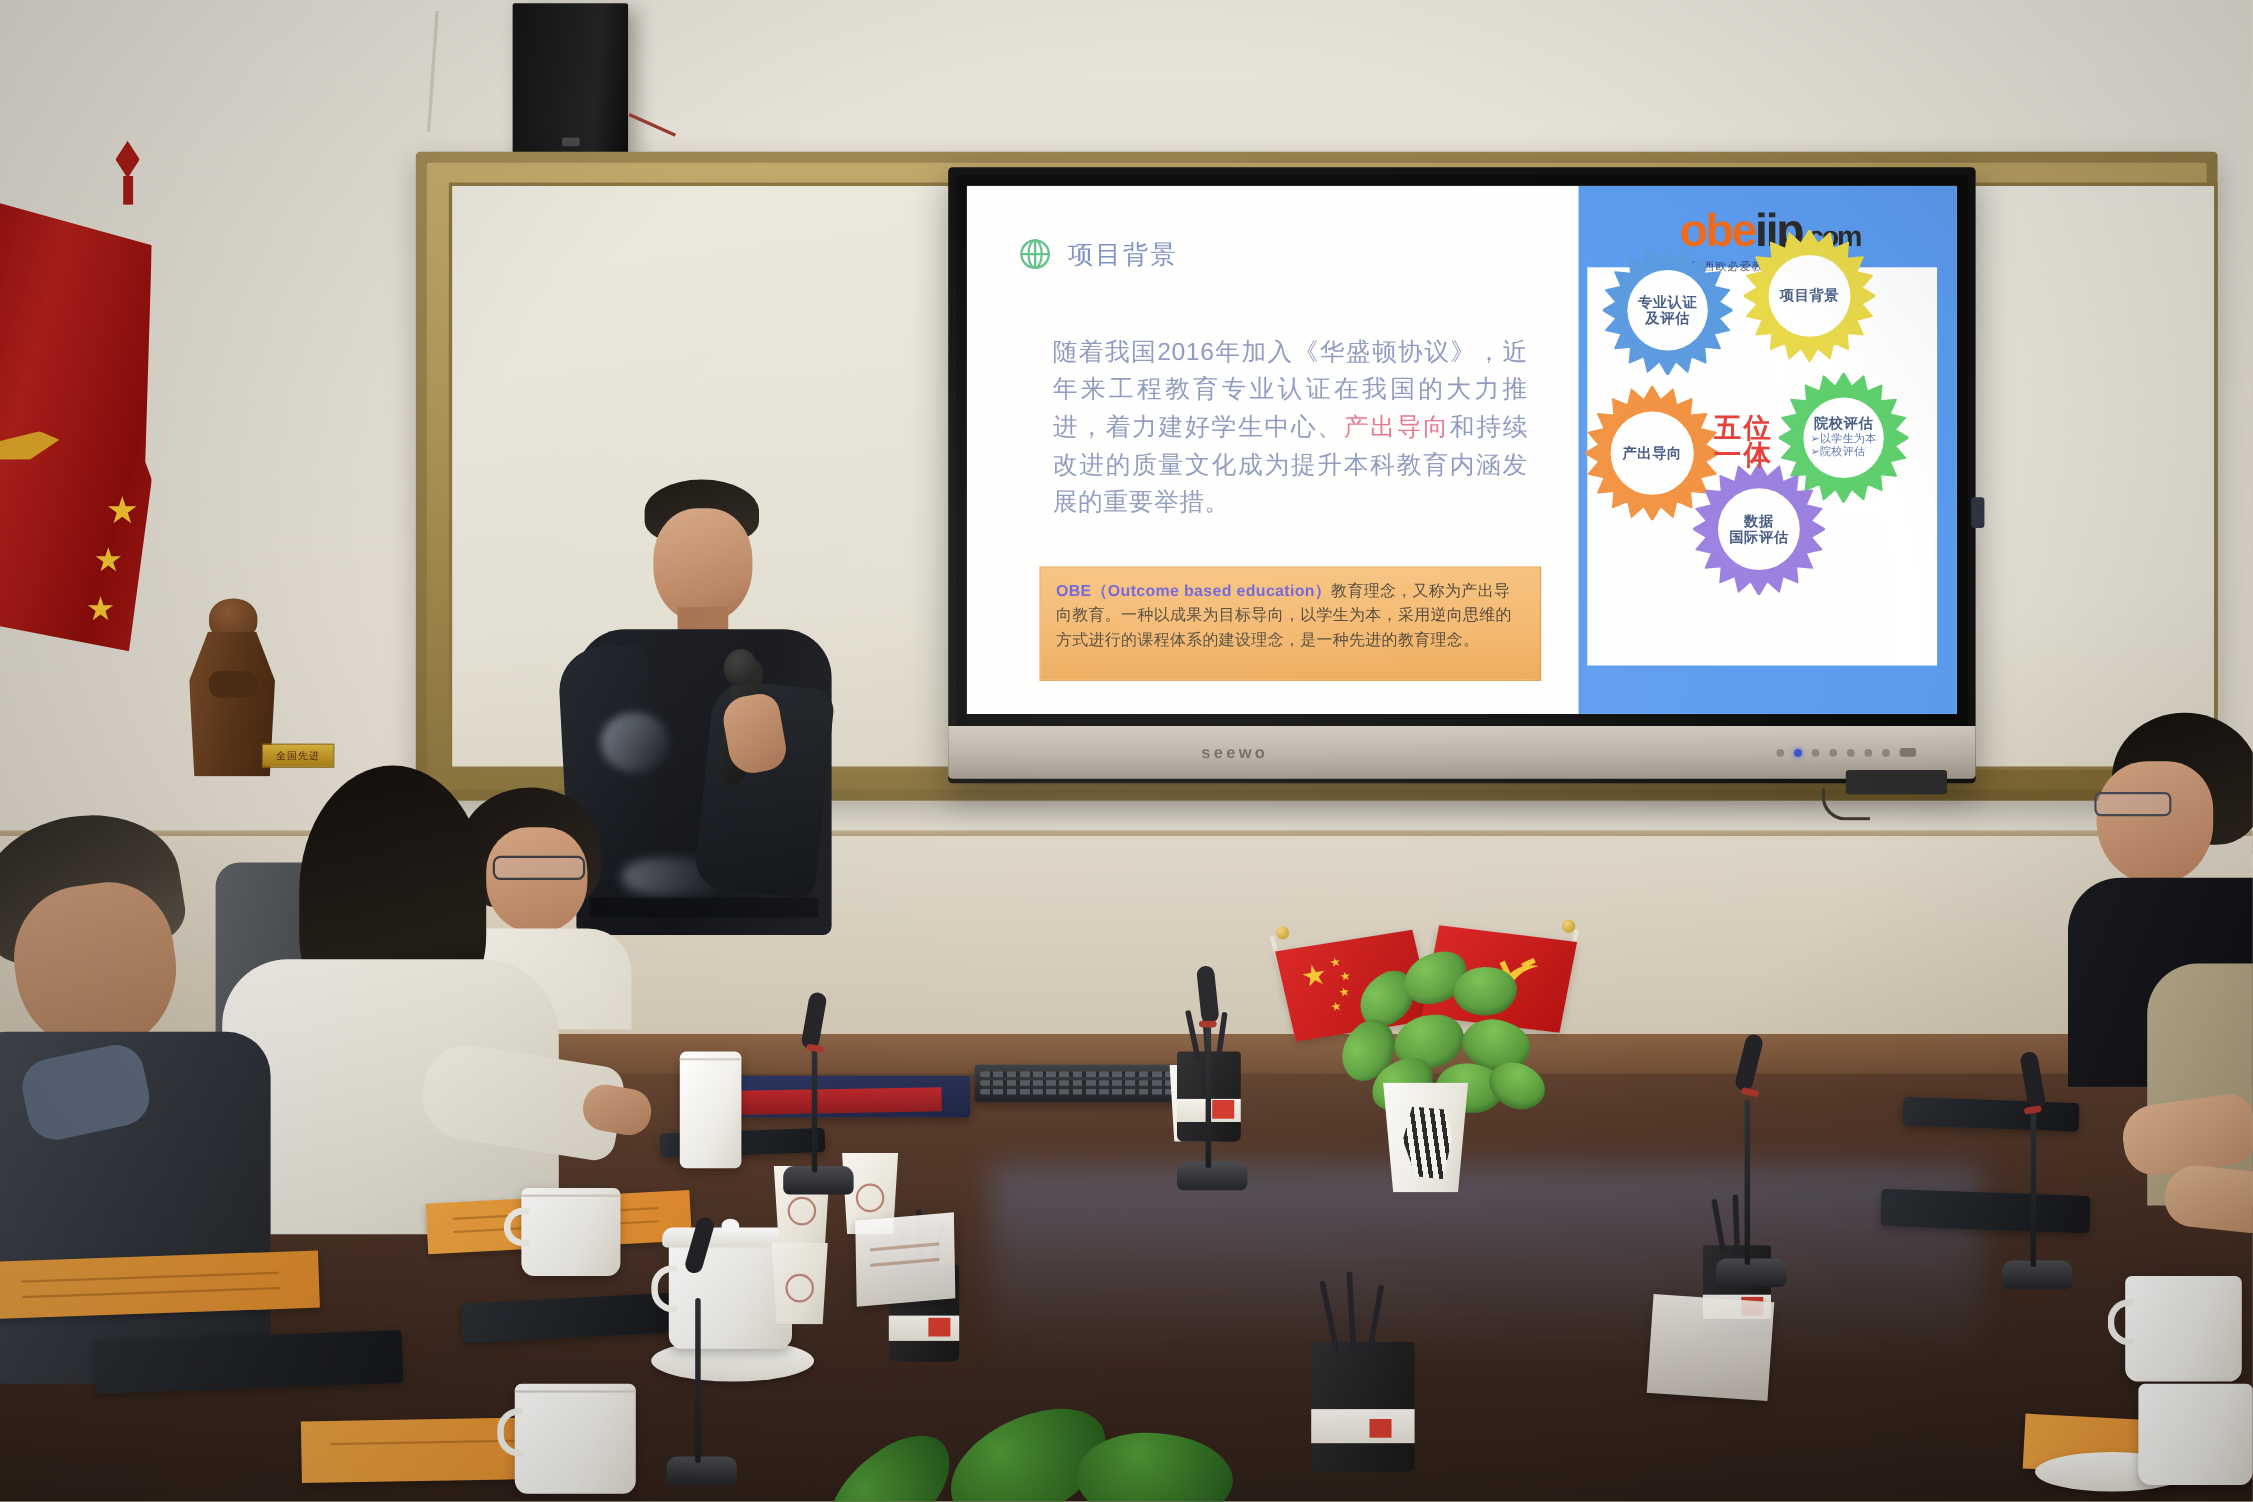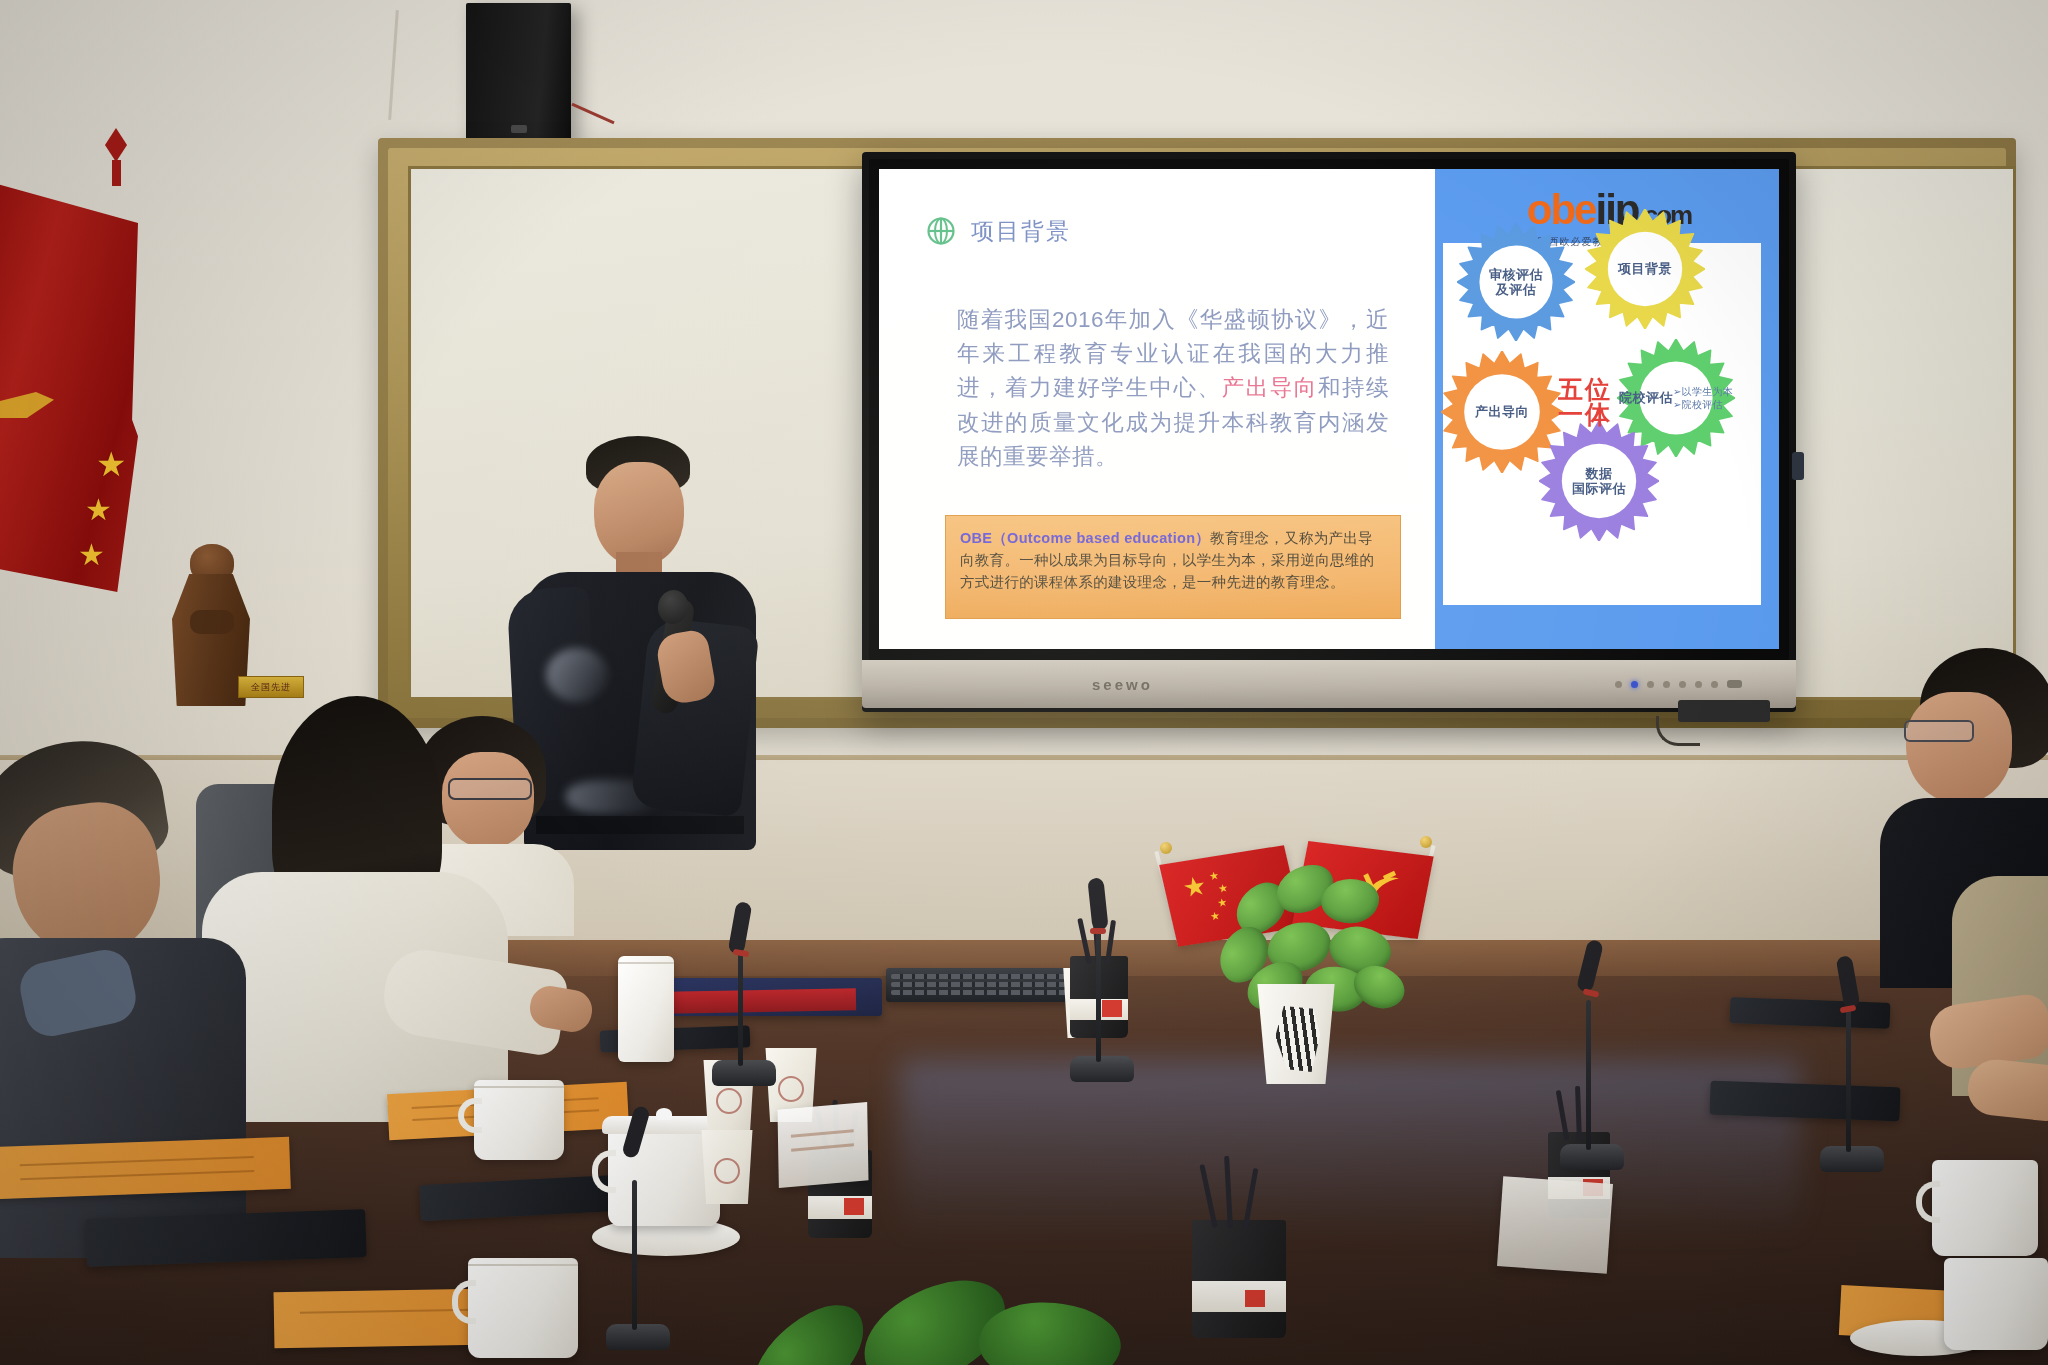--- a/index.html
+++ b/index.html
@@ -730,21 +730,21 @@
           </div>
 
           <div class="gears" id="gears">
               <div class="gear" style="left: 22px; top: 54px; width: 118px; height: 118px;">
                 <span class="teeth"><svg width="118" height="118" viewBox="0 0 118 118">
                     <polygon points="59.00,0.00 66.38,12.38 77.23,2.89 80.43,16.94 93.68,11.27 92.38,25.62 106.73,24.32 101.06,37.57 115.11,40.77 105.62,51.62 118.00,59.00 105.62,66.38 115.11,77.23 101.06,80.43 106.73,93.68 92.38,92.38 93.68,106.73 80.43,101.06 77.23,115.11 66.38,105.62 59.00,118.00 51.62,105.62 40.77,115.11 37.57,101.06 24.32,106.73 25.62,92.38 11.27,93.68 16.94,80.43 2.89,77.23 12.38,66.38 0.00,59.00 12.38,51.62 2.89,40.77 16.94,37.57 11.27,24.32 25.62,25.62 24.32,11.27 37.57,16.94 40.77,2.89 51.62,12.38" fill="#5a9ae0" stroke="#5a9ae0" stroke-width="1.5" stroke-linejoin="round"></polygon>
                     <circle cx="59" cy="59" r="36.58" fill="#ffffff"></circle>
                   </svg></span>
                 <span style="position: relative; z-index: 3; display: flex; flex-direction: column; align-items: center; justify-content: center;">
                   <span class="lbl">
-                    <span style="display:block">审核评估</span>
+                    <span style="display:block">专业认证</span>
                     <span style="display:block">及评估</span>
                   </span>
                 </span>
               </div>
               <div class="gear" style="left: 150px; top: 40px; width: 120px; height: 120px;">
                 <span class="teeth"><svg width="120" height="120" viewBox="0 0 120 120">
                     <polygon points="60.00,0.00 67.51,12.59 78.54,2.94 81.79,17.23 95.27,11.46 93.94,26.06 108.54,24.73 102.77,38.21 117.06,41.46 107.41,52.49 120.00,60.00 107.41,67.51 117.06,78.54 102.77,81.79 108.54,95.27 93.94,93.94 95.27,108.54 81.79,102.77 78.54,117.06 67.51,107.41 60.00,120.00 52.49,107.41 41.46,117.06 38.21,102.77 24.73,108.54 26.06,93.94 11.46,95.27 17.23,81.79 2.94,78.54 12.59,67.51 0.00,60.00 12.59,52.49 2.94,41.46 17.23,38.21 11.46,24.73 26.06,26.06 24.73,11.46 38.21,17.23 41.46,2.94 52.49,12.59" fill="#e8d84a" stroke="#e8d84a" stroke-width="1.5" stroke-linejoin="round"></polygon>
                     <circle cx="60" cy="60" r="37.2" fill="#ffffff"></circle>
                   </svg></span>
                 <span style="position: relative; z-index: 3; display: flex; flex-direction: column; align-items: center; justify-content: center;">
@@ -762,21 +762,21 @@
                   <span class="lbl">
                     <span style="display:block">产出导向</span>
                   </span>
                 </span>
               </div>
               <div class="gear" style="left: 182px; top: 170px; width: 118px; height: 118px;">
                 <span class="teeth"><svg width="118" height="118" viewBox="0 0 118 118">
                     <polygon points="59.00,0.00 66.38,12.38 77.23,2.89 80.43,16.94 93.68,11.27 92.38,25.62 106.73,24.32 101.06,37.57 115.11,40.77 105.62,51.62 118.00,59.00 105.62,66.38 115.11,77.23 101.06,80.43 106.73,93.68 92.38,92.38 93.68,106.73 80.43,101.06 77.23,115.11 66.38,105.62 59.00,118.00 51.62,105.62 40.77,115.11 37.57,101.06 24.32,106.73 25.62,92.38 11.27,93.68 16.94,80.43 2.89,77.23 12.38,66.38 0.00,59.00 12.38,51.62 2.89,40.77 16.94,37.57 11.27,24.32 25.62,25.62 24.32,11.27 37.57,16.94 40.77,2.89 51.62,12.38" fill="#5fcf6e" stroke="#5fcf6e" stroke-width="1.5" stroke-linejoin="round"></polygon>
                     <circle cx="59" cy="59" r="36.58" fill="#ffffff"></circle>
                   </svg></span>
-                <span style="position: relative; z-index: 3; display: flex; flex-direction: row; align-items: center; justify-content: center;">
+                <span style="position: relative; z-index: 3; display: flex; flex-direction: column; align-items: center; justify-content: center;">
                   <span class="lbl">
                     <span style="display:block">院校评估</span>
                   </span>
                   <span class="sub">
                     <span style="display:block;text-align:left">➢以学生为本</span>
                     <span style="display:block;text-align:left">➢院校评估</span>
                   </span>
                 </span>
               </div>
               <div class="gear" style="left: 104px; top: 252px; width: 120px; height: 120px;">

